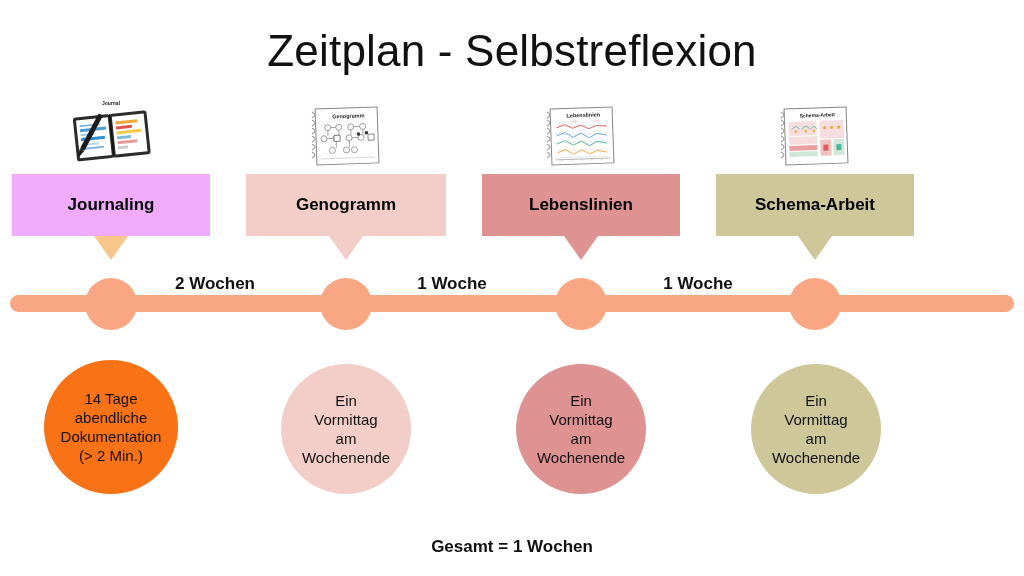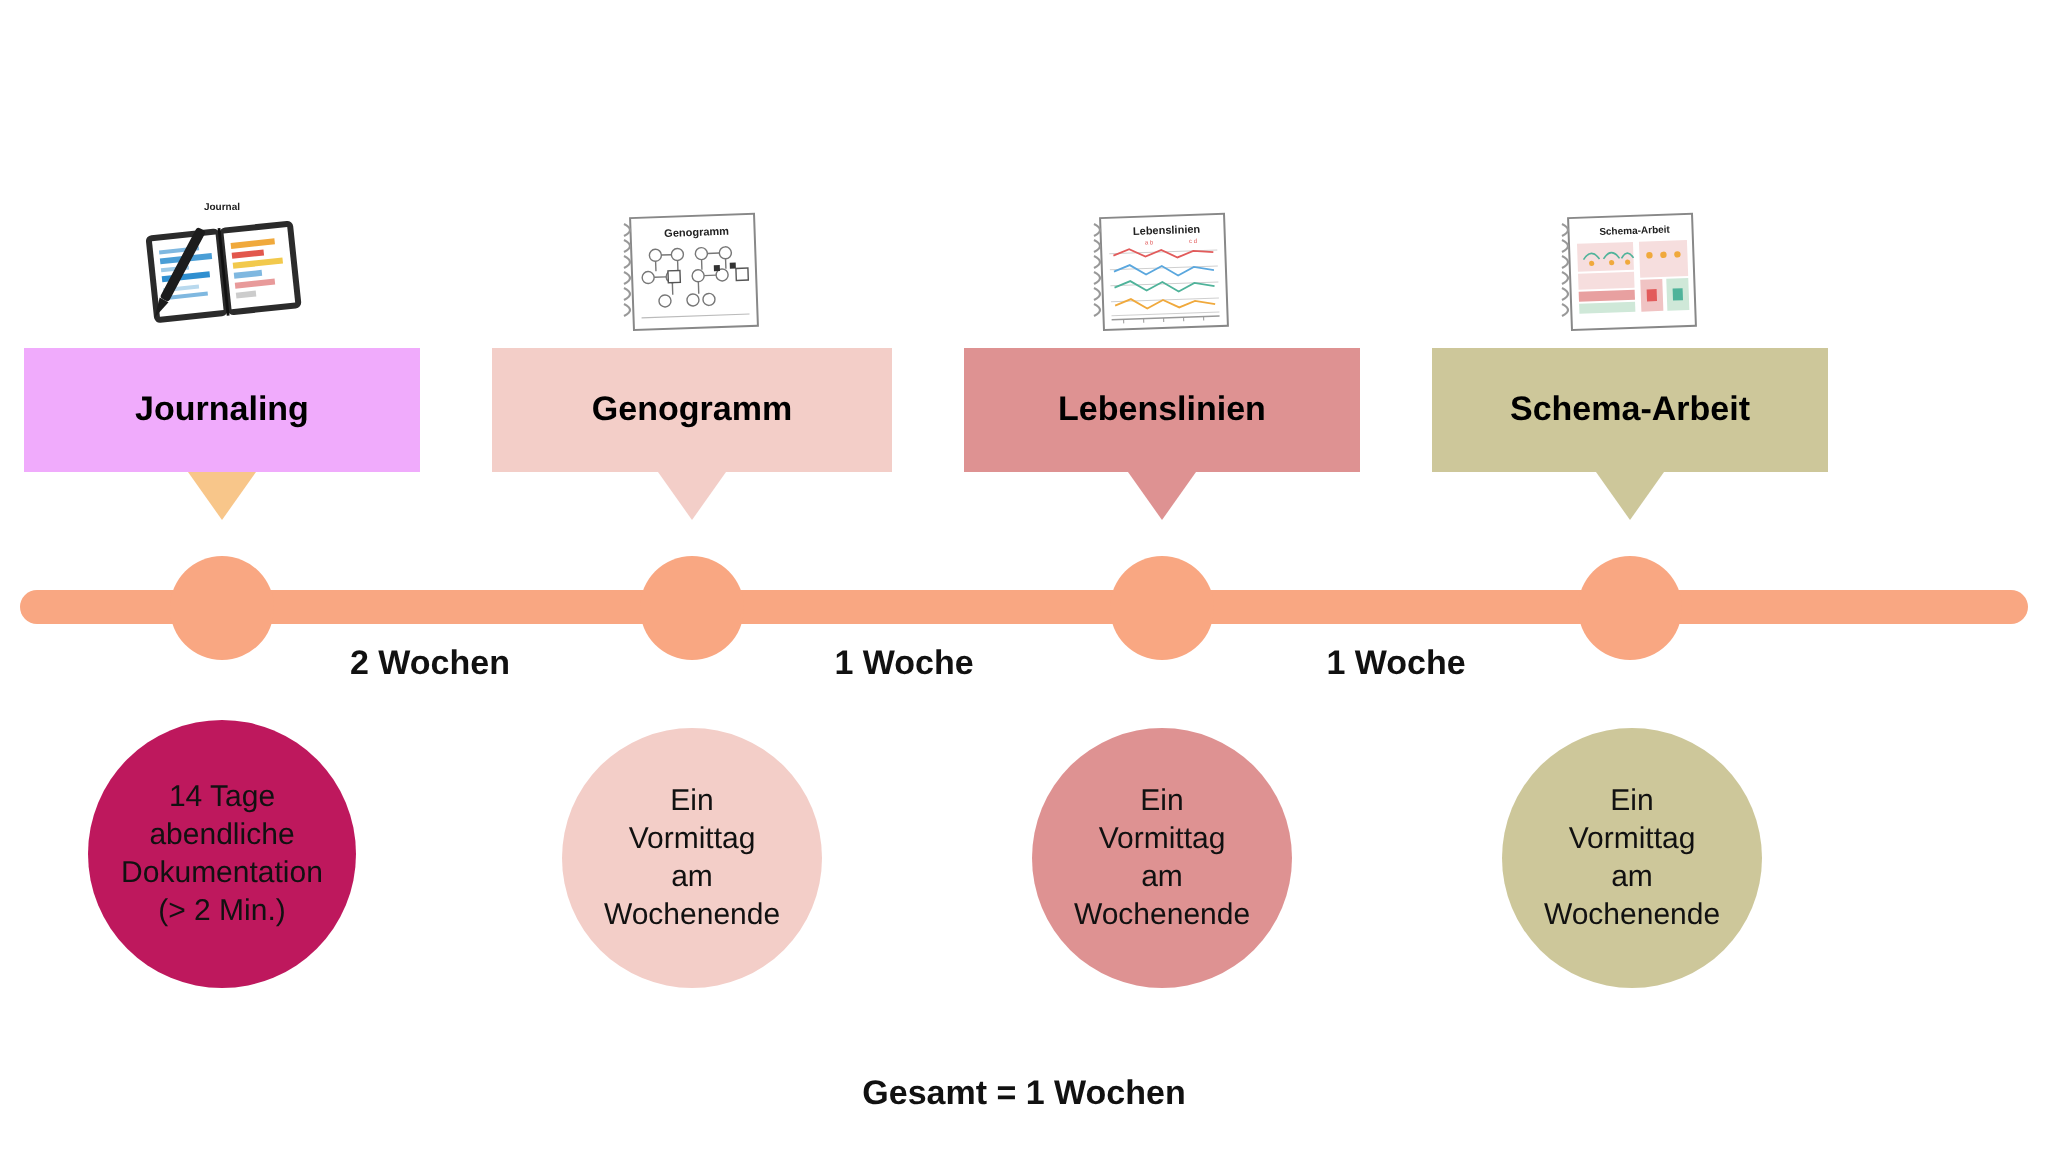--- a/index.html
+++ b/index.html
@@ -94,21 +94,20 @@
     transform: translateX(-26px);
   }
   .tl-gap-label {
     position: absolute;
     top: 274px;
     font-size: 17px;
     font-weight: bold;
     color: #111111;
     white-space: nowrap;
     transform: translateX(-50%);
-    margin-top: 48px;
   }
   .end-circle {
     position: absolute;
     top: 250px;
     left: 876px;
     width: 126px;
     height: 126px;
     border-radius: 50%;
     background: #F4AE34;
     display: flex;
@@ -146,20 +145,21 @@
     font-size: 17px;
     font-weight: bold;
     color: #111111;
   }
 </style>
 </head>
 <body>
 
 <div id="stage">
 
+  <div class="page-title">Zeitplan - Selbstreflexion</div>
 
   <div class="milestone" style="left:12px; width:198px;">
     <div class="ms-icon">
       <svg viewBox="0 0 104 72" width="104" height="72">
         <text x="52" y="9" font-family="Liberation Sans, sans-serif" font-size="5" font-weight="bold" text-anchor="middle" fill="#222">Journal</text>
         <g transform="rotate(-6 52 42)">
           <rect x="16" y="18" width="37" height="44" rx="3" fill="#2b2b2b"></rect>
           <rect x="53" y="18" width="37" height="44" rx="3" fill="#2b2b2b"></rect>
           <rect x="19" y="21" width="32" height="38" fill="#ffffff"></rect>
           <rect x="55" y="21" width="32" height="38" fill="#ffffff"></rect>
@@ -340,21 +340,21 @@
   <div class="tl-node" style="left:111px;"></div>
   <div class="tl-node" style="left:346px;"></div>
   <div class="tl-node" style="left:581px;"></div>
   <div class="tl-node" style="left:815px;"></div>
 
   <div class="tl-gap-label" style="left:215px;">2 Wochen</div>
   <div class="tl-gap-label" style="left:452px;">1 Woche</div>
   <div class="tl-gap-label" style="left:698px;">1 Woche</div>
 
 
-  <div class="detail-circle" style="left:44px; top:360px; width:134px; height:134px; background:#be185d;">
+  <div class="detail-circle" style="left:44px; top:360px; width:134px; height:134px; background:#f97316;">
     <span style="white-space:pre-line;">14 Tage
 abendliche
 Dokumentation
 (&gt; 2 Min.)</span>
   </div>
 
   <div class="detail-circle" style="left:281px; top:364px; width:130px; height:130px; background:#F3CEC8;">
     <span style="white-space:pre-line;">Ein
 Vormittag
 am

